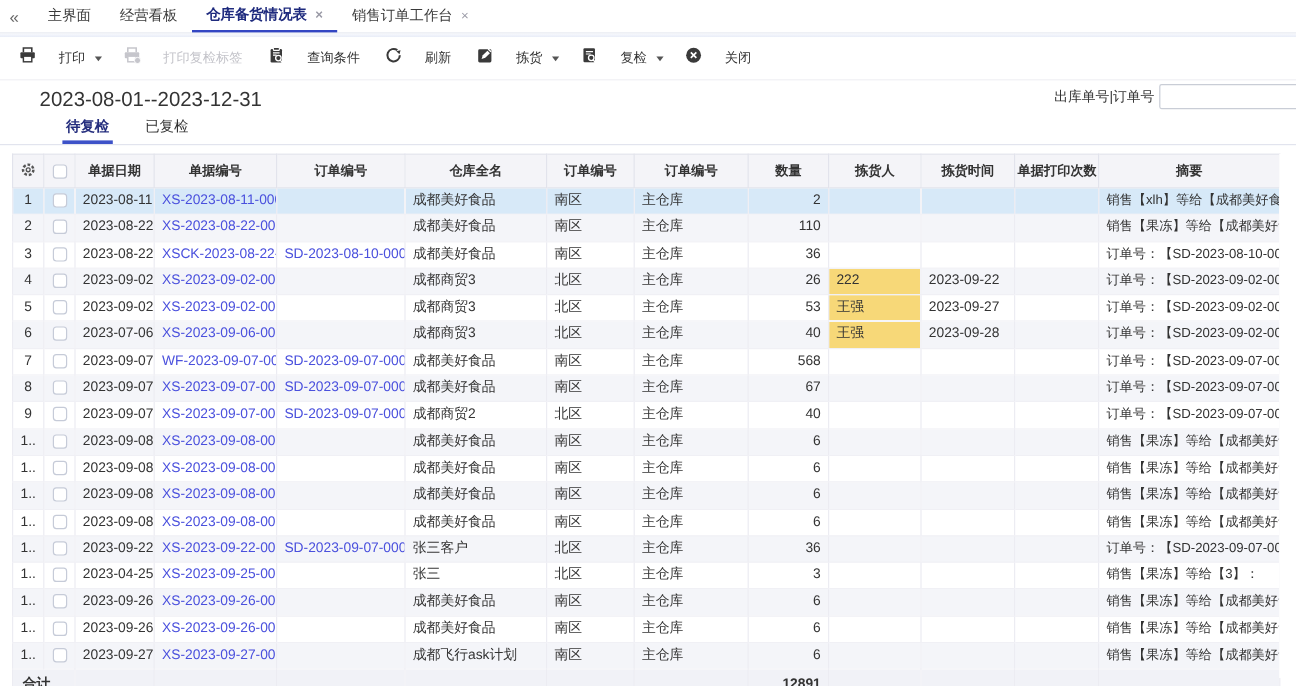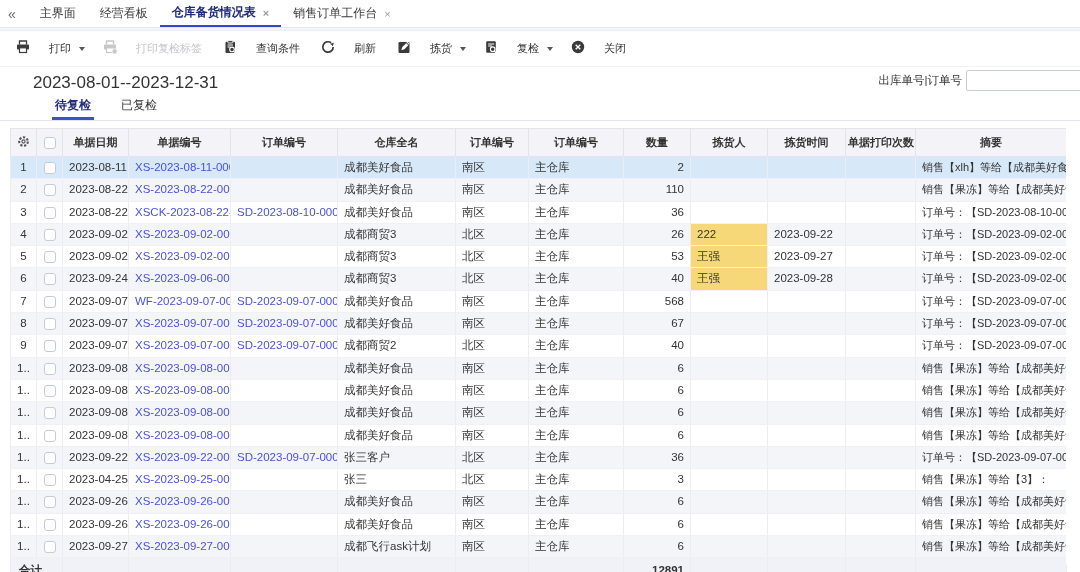--- a/index.html
+++ b/index.html
@@ -281,21 +281,21 @@
           <td>主仓库</td>
           <td class="r">53</td>
           <td class="hl">王强</td>
           <td>2023-09-27</td>
           <td></td>
           <td class="sm">订单号：【SD-2023-09-02-00004...</td>
         </tr>
         <tr class="even">
           <td class="c">6</td>
           <td class="c"><input type="checkbox" class="cb" style=""></td>
-          <td>2023-09-24</td>
+          <td>2023-07-06</td>
           <td><a class="doclink">XS-2023-09-06-00018</a></td>
           <td></td>
           <td>成都商贸3</td>
           <td>北区</td>
           <td>主仓库</td>
           <td class="r">40</td>
           <td class="hl">王强</td>
           <td>2023-09-28</td>
           <td></td>
           <td class="sm">订单号：【SD-2023-09-02-00004...</td>

